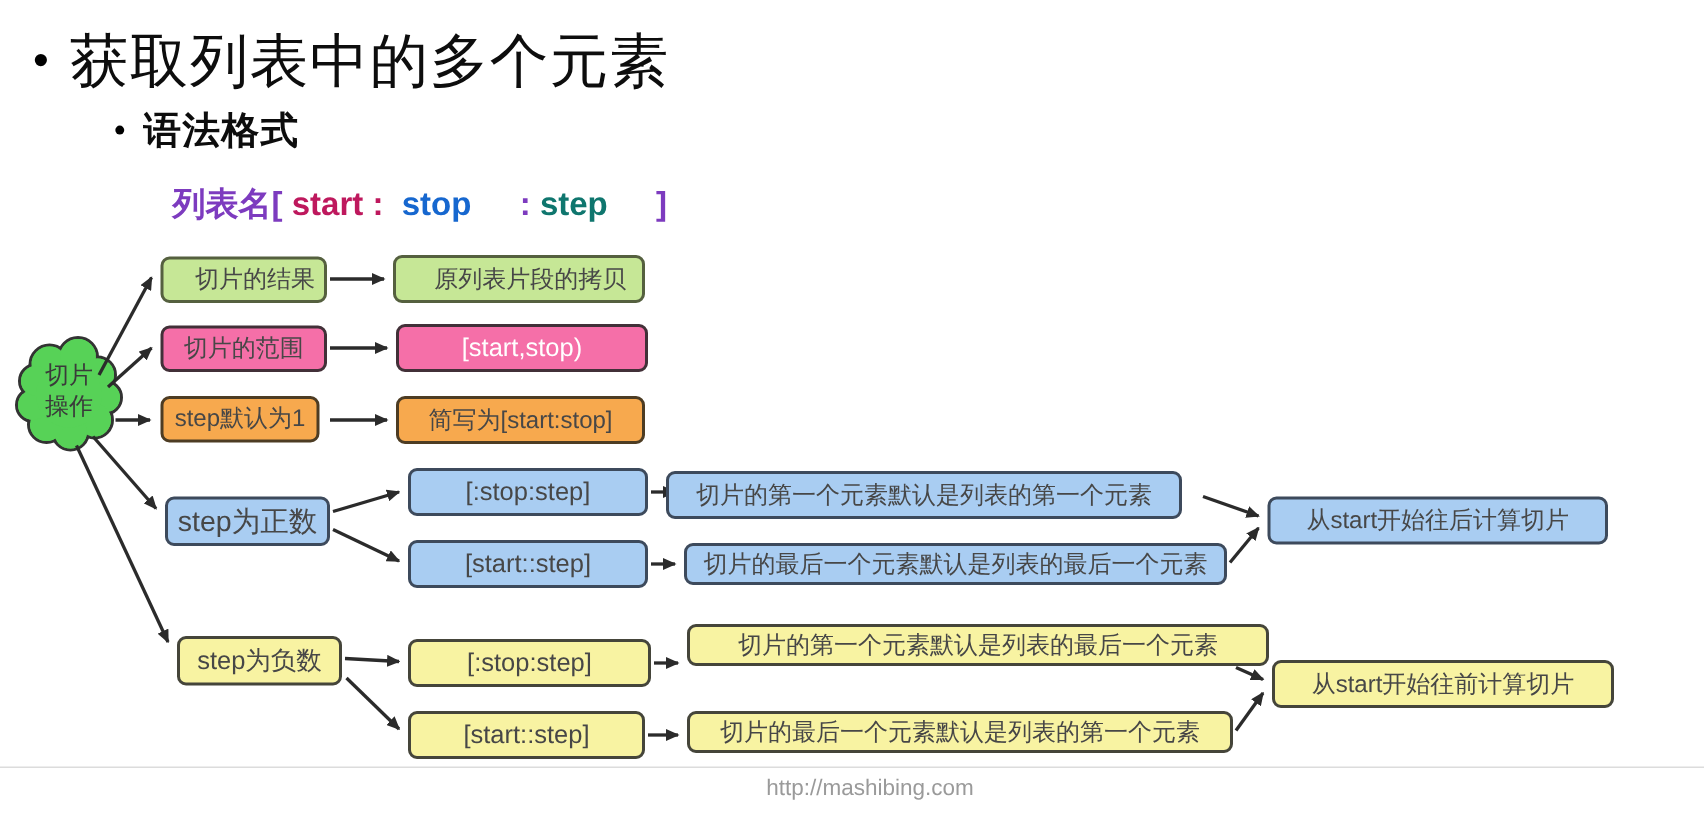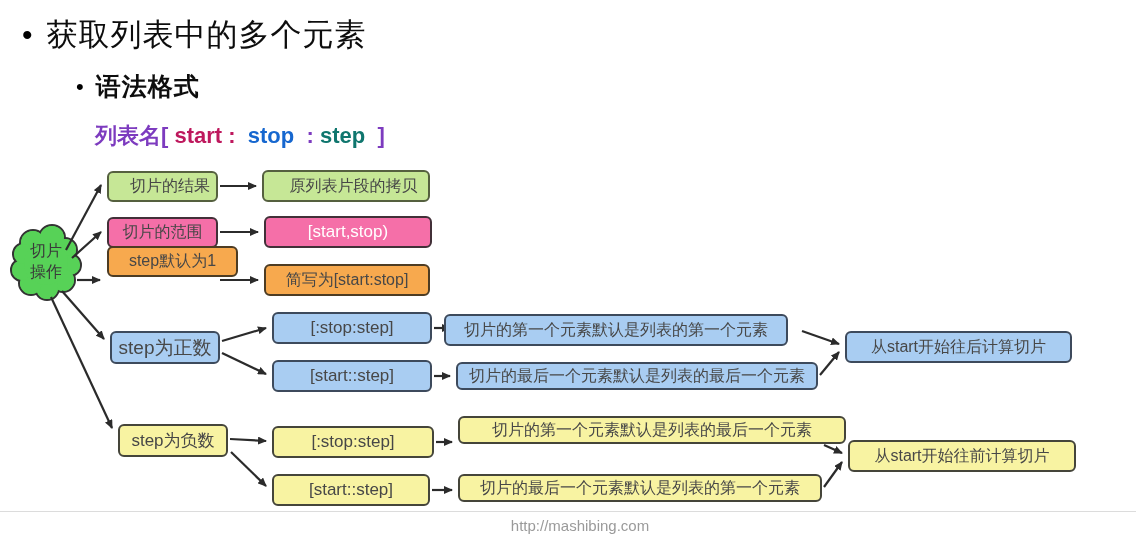--- a/index.html
+++ b/index.html
@@ -3,28 +3,28 @@
 <meta charset="utf-8">
 <style>
   html,body{margin:0;padding:0;background:#fff;}
   body{width:1136px;height:544px;overflow:hidden;
        font-family:"Liberation Sans","DejaVu Sans",sans-serif;}
   .stage{position:relative;width:1136px;height:544px;background:#fff;}
 
   
   .title-row{position:absolute;left:22px;top:14px;display:flex;align-items:center;gap:14px;}
   .title-bullet{font-size:30px;color:#000;line-height:1;}
-  .title-text{font-size:31px;color:#0d0d0d;letter-spacing:1px;}
+  .title-text{font-size:39px;color:#0d0d0d;letter-spacing:1px;}
   .sub-row{position:absolute;left:76px;top:70px;display:flex;align-items:center;gap:12px;}
   .sub-bullet{font-size:22px;color:#000;line-height:1;}
   .sub-text{font-size:25px;font-weight:bold;color:#0d0d0d;letter-spacing:1px;}
 
   
   .syntax{position:absolute;left:95px;top:121px;font-size:22px;font-weight:bold;white-space:pre;}
-  .syn-purple{color:#7d3bbf;}
+  .syn-purple{color:#7d3bbf;margin-left:20px;}
   .syn-green{color:#be185d;}
   .syn-blue{color:#1667cf;}
   .syn-orange{color:#0f766e;}
 
   
   .node{position:absolute;box-sizing:border-box;border:2px solid #4a4a4a;border-radius:6px;
         display:flex;align-items:center;justify-content:center;
         font-size:16px;color:#474747;white-space:nowrap;}
   .green-l{background:#c6e796;border-color:#55603f;padding-left:15px;}
   .pink{background:#f56fa8;border-color:#423038;}
@@ -123,21 +123,21 @@
     <div>切片</div>
     <div>操作</div>
   </div>
 
   <div class="node green-l" style="left:107px;top:171px;width:111px;height:31px">切片的结果</div>
   <div class="node green-l" style="left:262px;top:170px;width:168px;height:32px">原列表片段的拷贝</div>
 
   <div class="node pink" style="left:107px;top:217px;width:111px;height:31px">切片的范围</div>
   <div class="node pink pink-white" style="left:264px;top:216px;width:168px;height:32px">[start,stop)</div>
 
-  <div class="node orange" style="left:107px;top:246px;width:131px;height:31px">step默认为1</div>
+  <div class="node orange" style="left:107px;top:264px;width:106px;height:31px">step默认为1</div>
   <div class="node orange" style="left:264px;top:264px;width:166px;height:32px">简写为[start:stop]</div>
 
   <div class="node blue" style="left:110px;top:331px;width:110px;height:33px;font-size:19px">step为正数</div>
   <div class="node blue" style="left:272px;top:312px;width:160px;height:32px;font-size:17px">[:stop:step]</div>
   <div class="node blue" style="left:444px;top:314px;width:344px;height:32px">切片的第一个元素默认是列表的第一个元素</div>
   <div class="node blue" style="left:272px;top:360px;width:160px;height:32px;font-size:17px">[start::step]</div>
   <div class="node blue" style="left:456px;top:362px;width:362px;height:28px">切片的最后一个元素默认是列表的最后一个元素</div>
   <div class="node blue" style="left:845px;top:331px;width:227px;height:32px">从start开始往后计算切片</div>
 
   <div class="node yellow" style="left:118px;top:424px;width:110px;height:33px;font-size:17px">step为负数</div>

